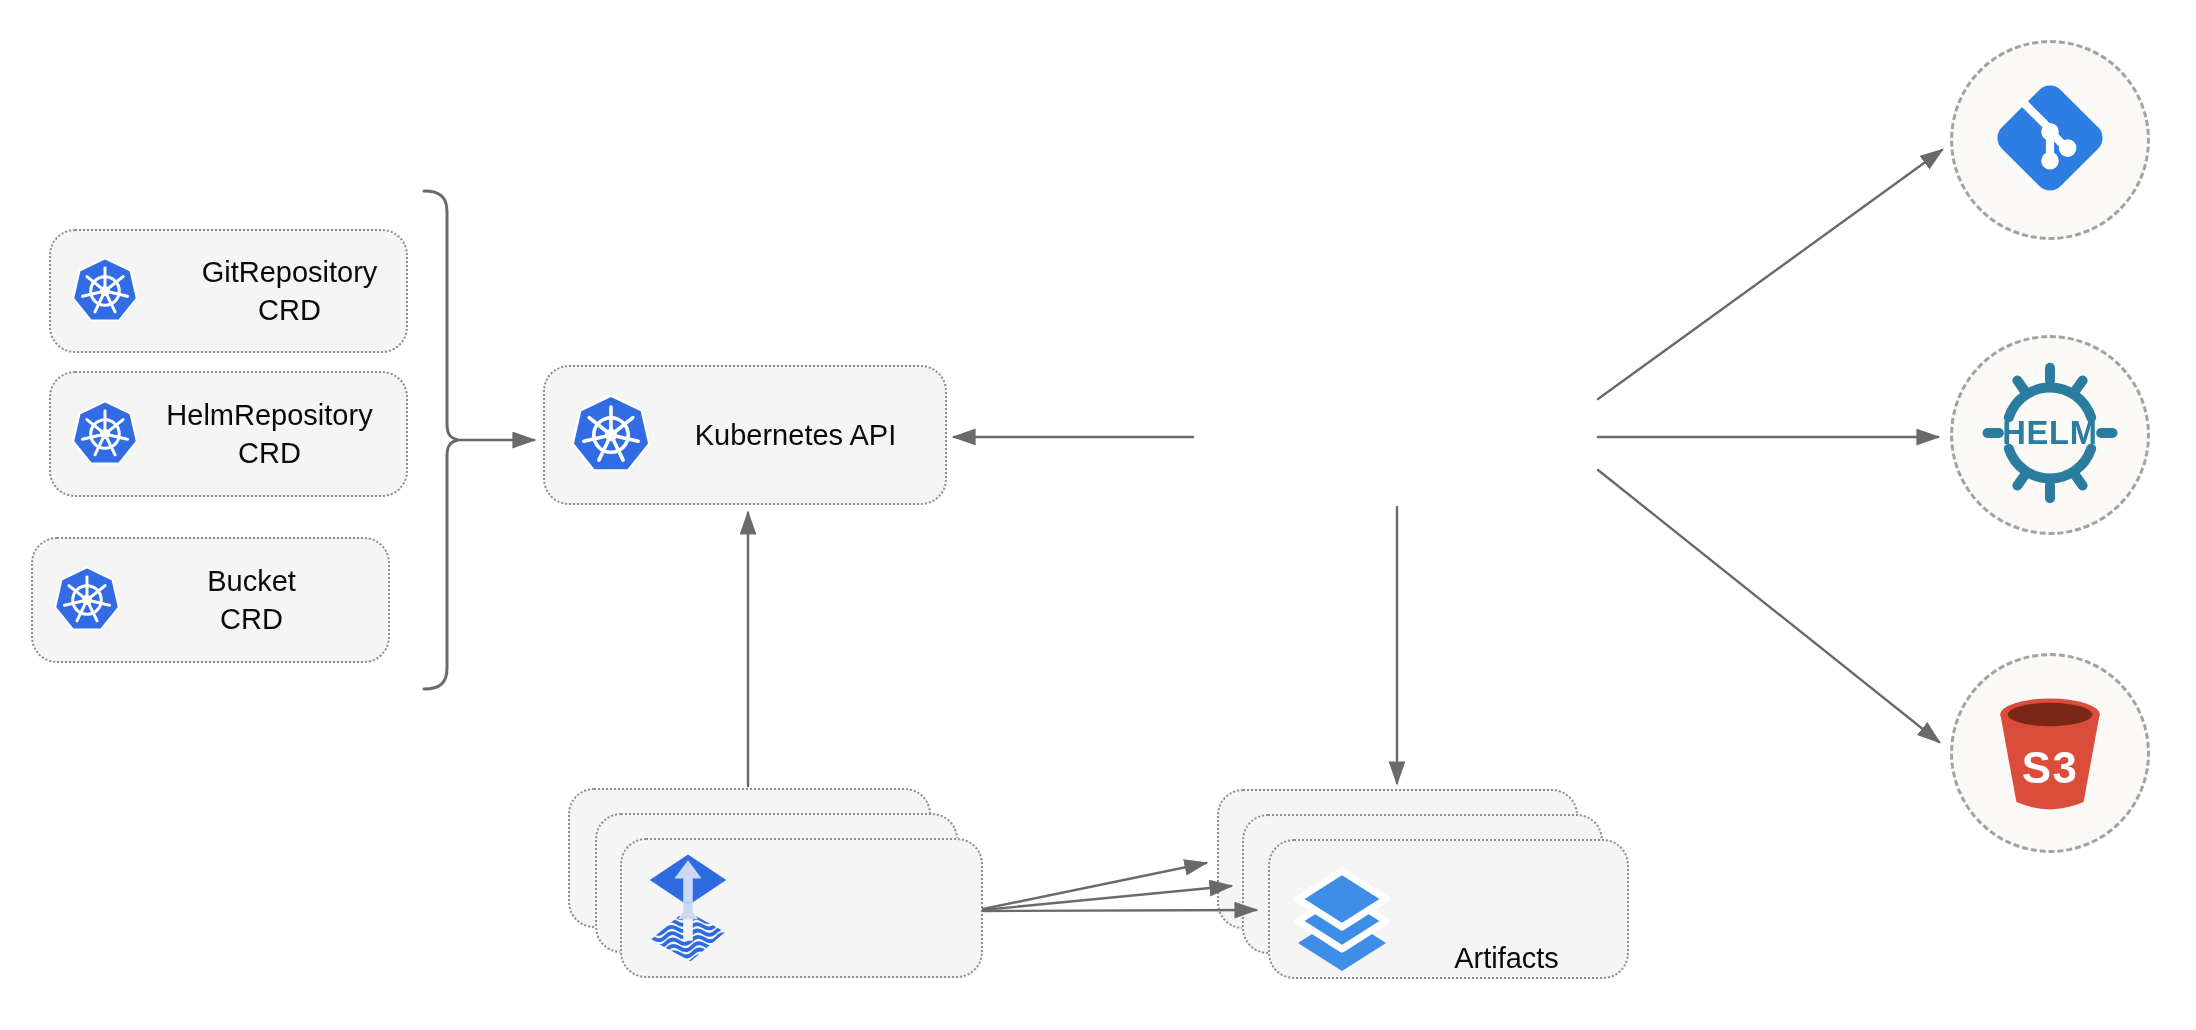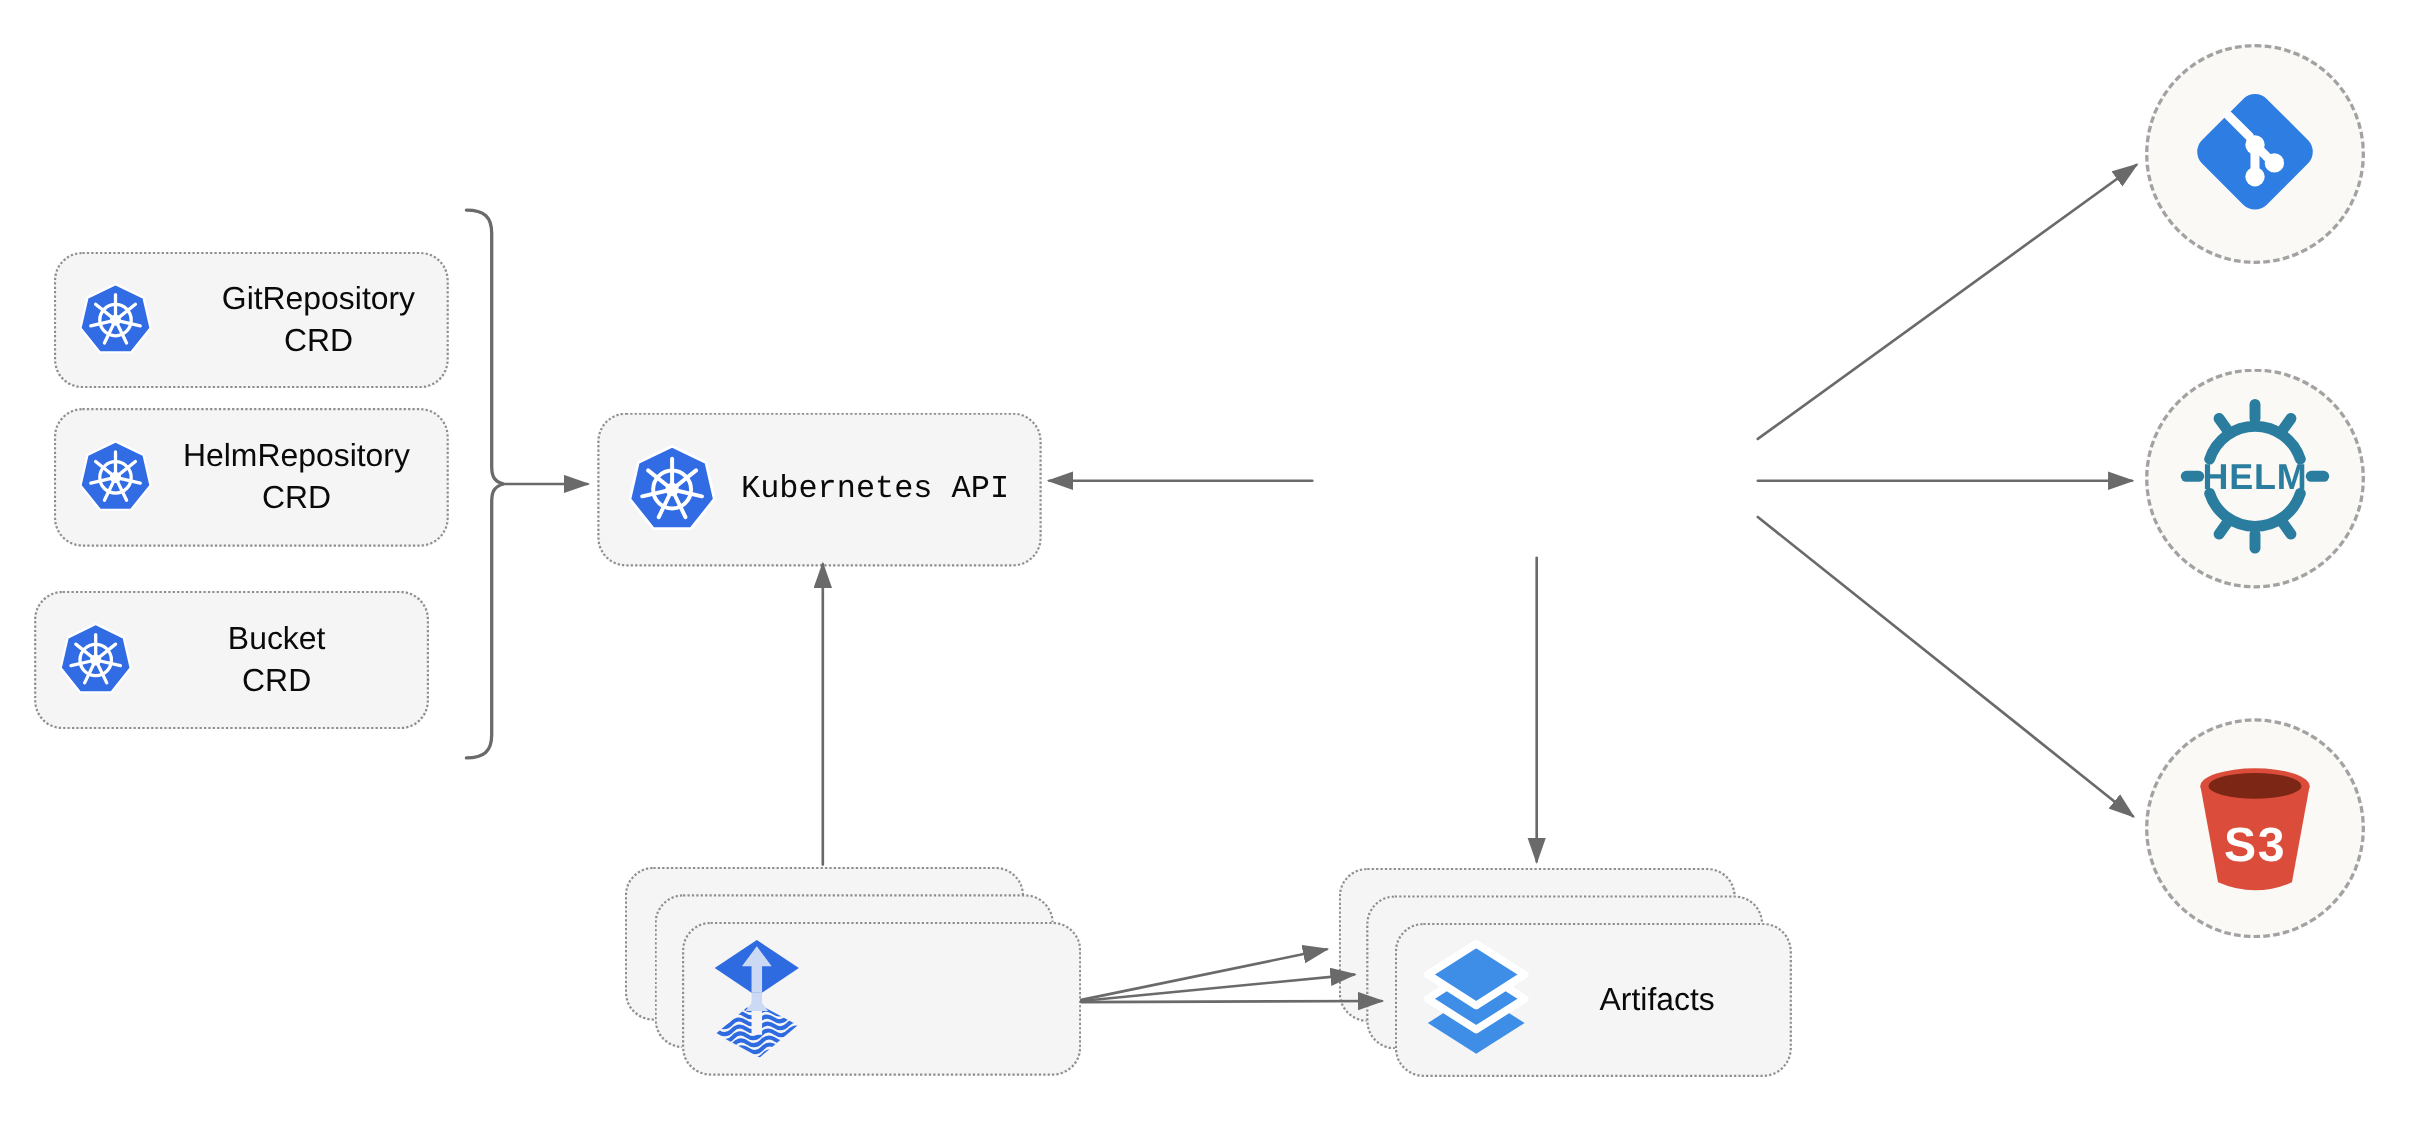--- a/index.html
+++ b/index.html
@@ -145,21 +145,21 @@
       <svg width="68" height="68">
           <use href="#sym-k8s"></use>
         </svg>
     </span>
     <span class="label">
       <span class="l1">Bucket</span>
       <span class="l2">CRD</span>
     </span>
   </div>
 
-  <div class="box" style="left:543px;top:375px;width:404px;height:140px;font-family:Liberation Mono, monospace;">
+  <div class="box" style="left:543px;top:365px;width:404px;height:140px;">
     <span class="icon" style="margin-left:25px;">
       <svg width="82" height="82">
           <use href="#sym-k8s"></use>
         </svg>
     </span>
     <span class="label big-label">Kubernetes API</span>
   </div>
 
 
   <div class="box stack-back" style="left:568px;top:788px;width:363px;height:140px;"></div>
@@ -167,21 +167,21 @@
   <div class="box stack-front" style="left:620px;top:838px;width:363px;height:140px;">
     <span class="icon" style="margin-left:26px;">
       <svg width="80" height="110" viewBox="0 0 100 138">
           <use href="#sym-flux"></use>
         </svg>
     </span>
   </div>
 
   <div class="box stack-back" style="left:1217px;top:789px;width:361px;height:140px;"></div>
   <div class="box stack-back" style="left:1242px;top:814px;width:361px;height:140px;z-index:2;"></div>
-  <div class="box stack-front" style="left:1268px;top:839px;width:361px;height:140px;">
+  <div class="box stack-front" style="left:1268px;top:839px;width:361px;height:140px;align-items:flex-end;">
     <span class="icon" style="margin-left:22px;">
       <svg width="100" height="110" viewBox="0 0 100 110">
           <use href="#sym-layers"></use>
         </svg>
     </span>
     <span class="label big-label">Artifacts</span>
   </div>
 
   <div class="circle" style="left:1950px;top:40px;">
     <span class="icon">

